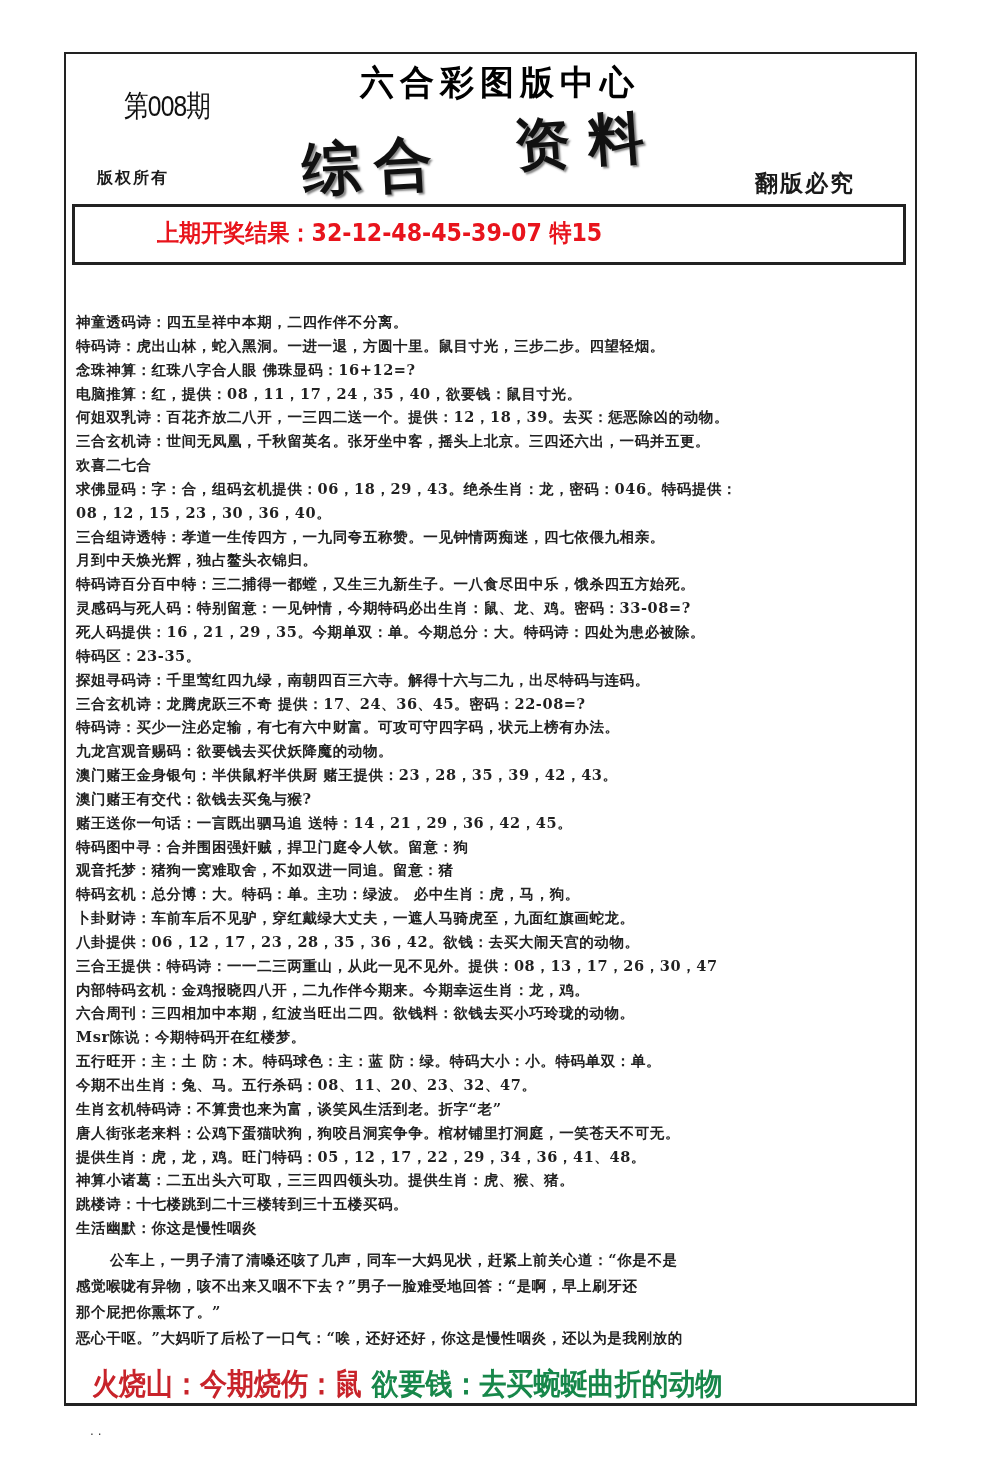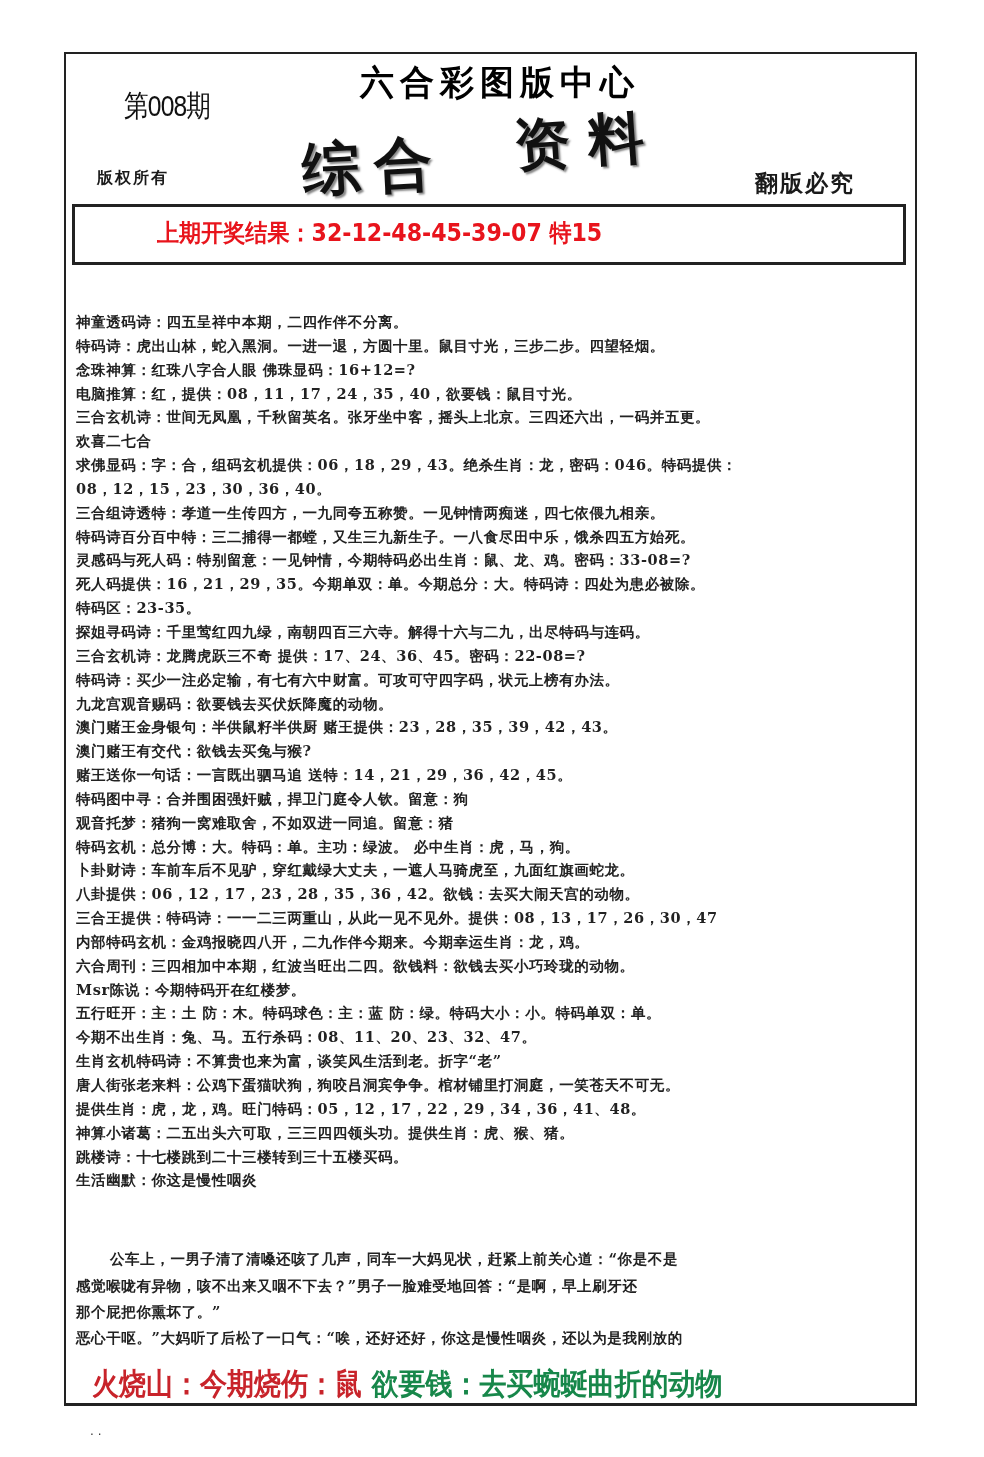--- a/index.html
+++ b/index.html
@@ -41,21 +41,21 @@
     height: 23.85px; line-height: 23.85px; font-size: 14.5px; white-space: nowrap;
     letter-spacing: 0.6px; font-family: "DejaVu Serif", serif; font-weight: bold; color: #222;
   }
   .line .lbl { font-weight: bold; }
 
   .story { position: absolute; left: 76px; top: 1247px; width: 820px; }
   .story p {
     height: 26px; line-height: 26px; font-size: 14.5px; white-space: nowrap;
     font-family: "DejaVu Serif", serif; font-weight: bold; color: #222; letter-spacing: 0.6px;
   }
-  .story p.first { padding-left: 34px; font-family: Liberation Mono, monospace; }
+  .story p.first { padding-left: 34px; }
 
   .footer {
     position: absolute; left: 92px; top: 1364px; font-size: 30px; font-weight: bold;
     font-family: "DejaVu Serif", serif; white-space: nowrap; transform: scaleX(0.9); transform-origin: left top;
   }
   .footer .red { color: #c8232a; }
   .footer .green { color: #17874a; }
   .dots { position: absolute; left: 90px; top: 1424px; font-size: 12px; color: #333; }
 </style>
 </head>
@@ -72,25 +72,27 @@
 
 <div class="result-box">
   <div class="result-text">上期开奖结果：32-12-48-45-39-07 特15</div>
 </div>
 
 <div class="lines" id="lines">
     <div class="line"><span class="lbl">神童透码诗</span><span>：</span><span>四五呈祥中本期，二四作伴不分离。</span></div>
     <div class="line"><span class="lbl">特码诗</span><span>：</span><span>虎出山林，蛇入黑洞。一进一退，方圆十里。鼠目寸光，三步二步。四望轻烟。</span></div>
     <div class="line"><span class="lbl">念珠神算</span><span>：</span><span>红珠八字合人眼  佛珠显码：16+12=?</span></div>
     <div class="line"><span class="lbl">电脑推算</span><span>：</span><span>红，提供：08，11，17，24，35，40，欲要钱：鼠目寸光。</span></div>
+    <div class="line"><span class="lbl">何姐双乳诗</span><span>：</span><span>百花齐放二八开，一三四二送一个。提供：12，18，39。去买：惩恶除凶的动物。</span></div>
     <div class="line"><span class="lbl">三合玄机诗</span><span>：</span><span>世间无凤凰，千秋留英名。张牙坐中客，摇头上北京。三四还六出，一码并五更。</span></div>
     <div class="line"><span>欢喜二七合</span></div>
     <div class="line"><span class="lbl">求佛显码</span><span>：</span><span>字：合，组码玄机提供：06，18，29，43。绝杀生肖：龙，密码：046。特码提供：</span></div>
     <div class="line"><span>08，12，15，23，30，36，40。</span></div>
     <div class="line"><span class="lbl">三合组诗透特</span><span>：</span><span>孝道一生传四方，一九同夸五称赞。一见钟情两痴迷，四七依偎九相亲。</span></div>
+    <div class="line"><span>月到中天焕光辉，独占鳌头衣锦归。</span></div>
     <div class="line"><span class="lbl">特码诗百分百中特</span><span>：</span><span>三二捕得一都螳，又生三九新生子。一八食尽田中乐，饿杀四五方始死。</span></div>
     <div class="line"><span class="lbl">灵感码与死人码</span><span>：</span><span>特别留意：一见钟情，今期特码必出生肖：鼠、龙、鸡。密码：33-08=?</span></div>
     <div class="line"><span class="lbl">死人码提供</span><span>：</span><span>16，21，29，35。今期单双：单。今期总分：大。特码诗：四处为患必被除。</span></div>
     <div class="line"><span class="lbl">特码区</span><span>：</span><span>23-35。</span></div>
     <div class="line"><span class="lbl">探姐寻码诗</span><span>：</span><span>千里莺红四九绿，南朝四百三六寺。解得十六与二九，出尽特码与连码。</span></div>
     <div class="line"><span class="lbl">三合玄机诗</span><span>：</span><span>龙腾虎跃三不奇  提供：17、24、36、45。密码：22-08=?</span></div>
     <div class="line"><span class="lbl">特码诗</span><span>：</span><span>买少一注必定输，有七有六中财富。可攻可守四字码，状元上榜有办法。</span></div>
     <div class="line"><span class="lbl">九龙宫观音赐码</span><span>：</span><span>欲要钱去买伏妖降魔的动物。</span></div>
     <div class="line"><span class="lbl">澳门赌王金身银句</span><span>：</span><span>半供鼠籽半供厨  赌王提供：23，28，35，39，42，43。</span></div>
     <div class="line"><span class="lbl">澳门赌王有交代</span><span>：</span><span>欲钱去买兔与猴?</span></div>

